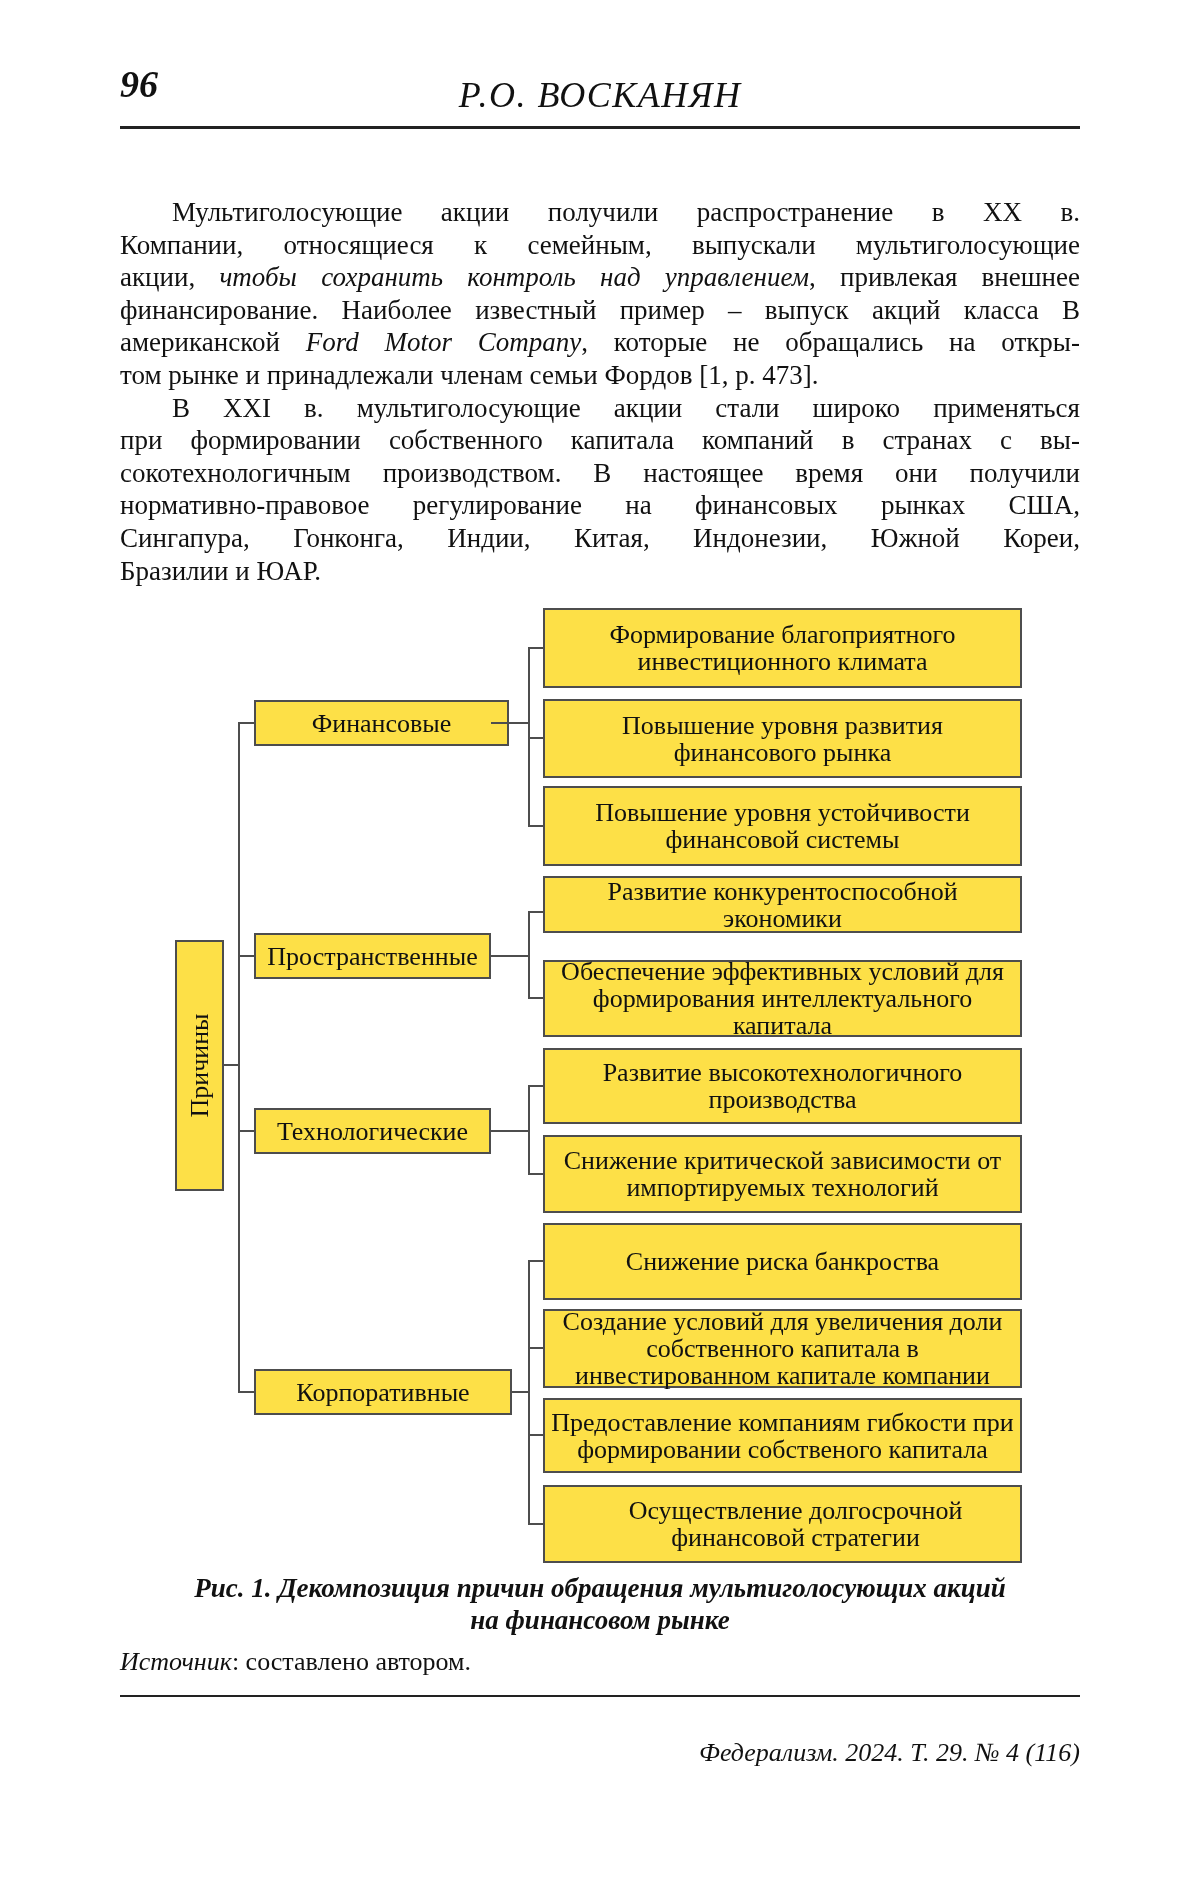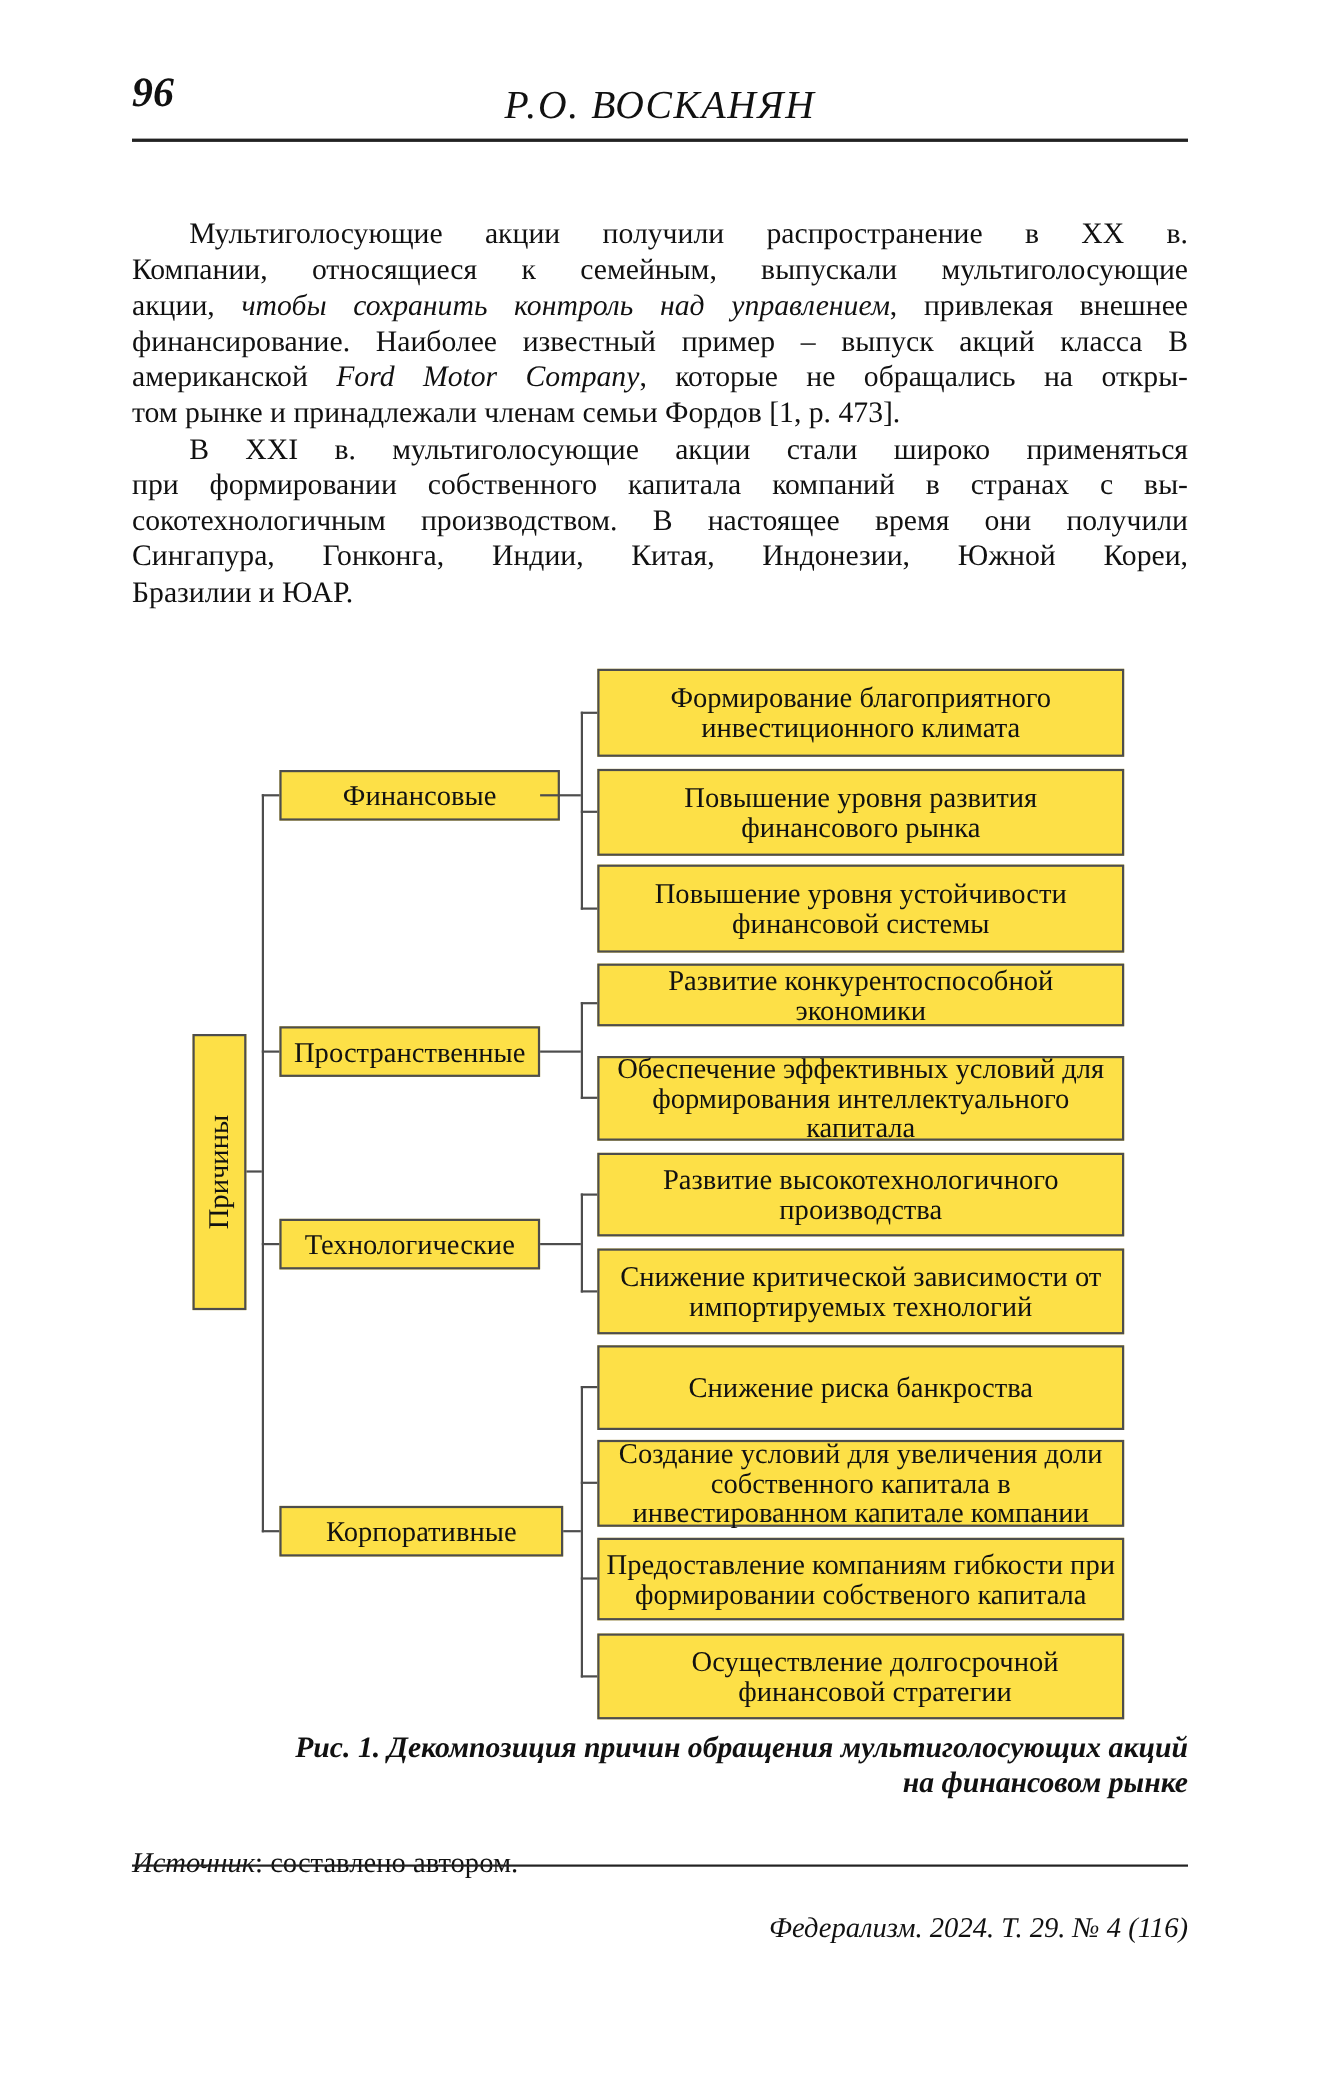--- a/index.html
+++ b/index.html
@@ -52,28 +52,27 @@
   .rootbox span {
     transform: rotate(-90deg);
     white-space: nowrap;
     font-size: 26px;
   }
   .conn { position: absolute; background: #4d4d4d; }
 
   
   .caption {
     left: 120px; top: 1572px; width: 960px;
-    text-align: right;
+    text-align: center;
     font-size: 27px; font-weight: bold; font-style: italic;
     line-height: 32px;
   }
   .source {
     left: 120px; top: 1647px; width: 960px;
     font-size: 26px;
-    margin-top: 32px;
   }
   .footer {
     left: 120px; top: 1738px; width: 960px;
     text-align: right;
     font-size: 26px; font-style: italic;
   }
 </style>
 </head>
 <body>
 
@@ -89,20 +88,21 @@
         <div class="pline"><span>Компании, относящиеся к семейным, выпускали мультиголосующие</span></div>
         <div class="pline"><span>акции, </span><span class="it">чтобы сохранить контроль над управлением</span><span>, привлекая внешнее</span></div>
         <div class="pline"><span>финансирование. Наиболее известный пример – выпуск акций класса В</span></div>
         <div class="pline"><span>американской </span><span class="it">Ford Motor Company</span><span>, которые не обращались на откры-</span></div>
         <div class="pline pl-last"><span>том рынке и принадлежали членам семьи Фордов [1, p. 473].</span></div>
       </div>
     <div>
         <div class="pline indent"><span>В XXI в. мультиголосующие акции стали широко применяться</span></div>
         <div class="pline"><span>при формировании собственного капитала компаний в странах с вы-</span></div>
         <div class="pline"><span>сокотехнологичным производством. В настоящее время они получили</span></div>
+        <div class="pline"><span>нормативно-правовое регулирование на финансовых рынках США,</span></div>
         <div class="pline"><span>Сингапура, Гонконга, Индии, Китая, Индонезии, Южной Кореи,</span></div>
         <div class="pline pl-last"><span>Бразилии и ЮАР.</span></div>
       </div>
   </div>
 
   <div>
 
     <div class="box rootbox" style="left:175px; top:940px; width:49px; height:251px;">
       <span>Причины</span>
     </div>

